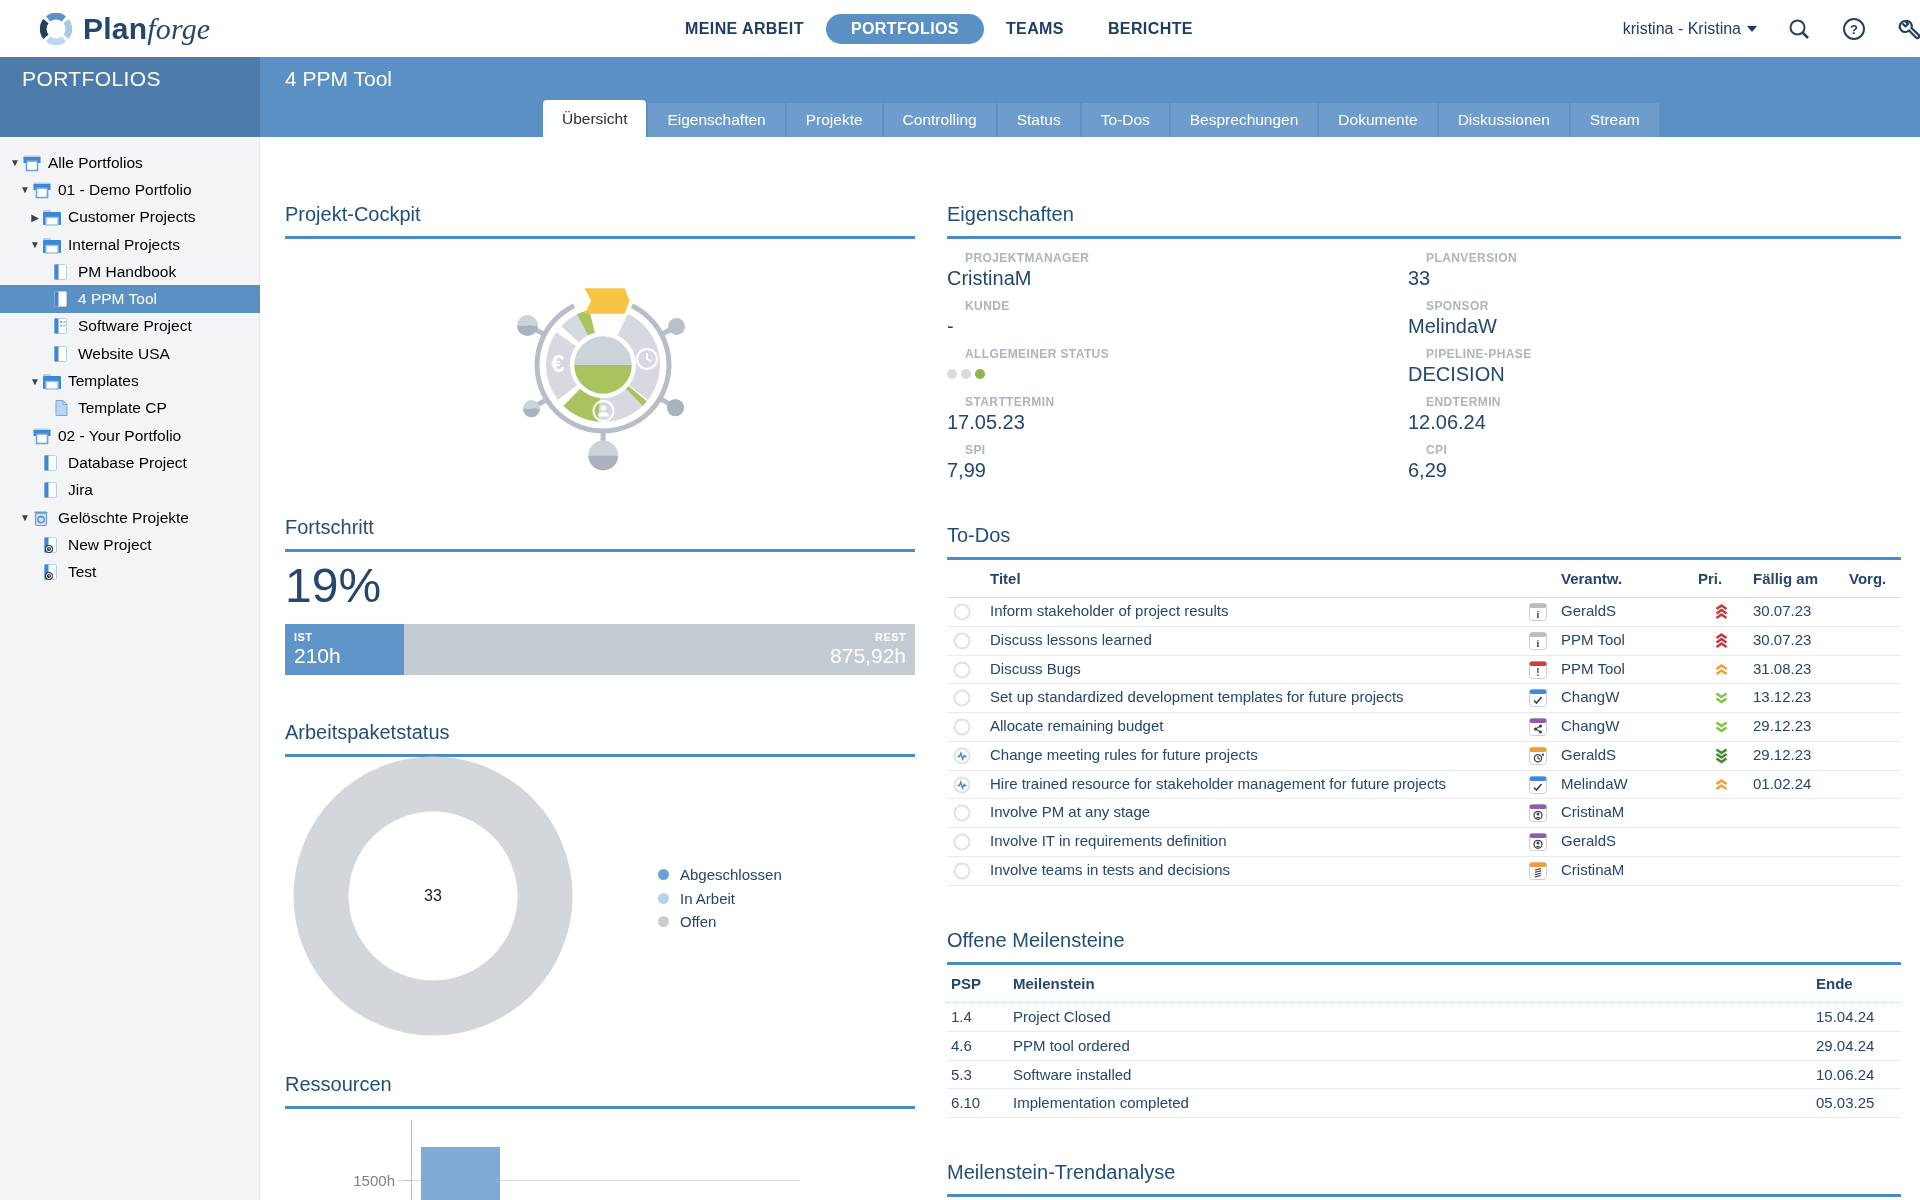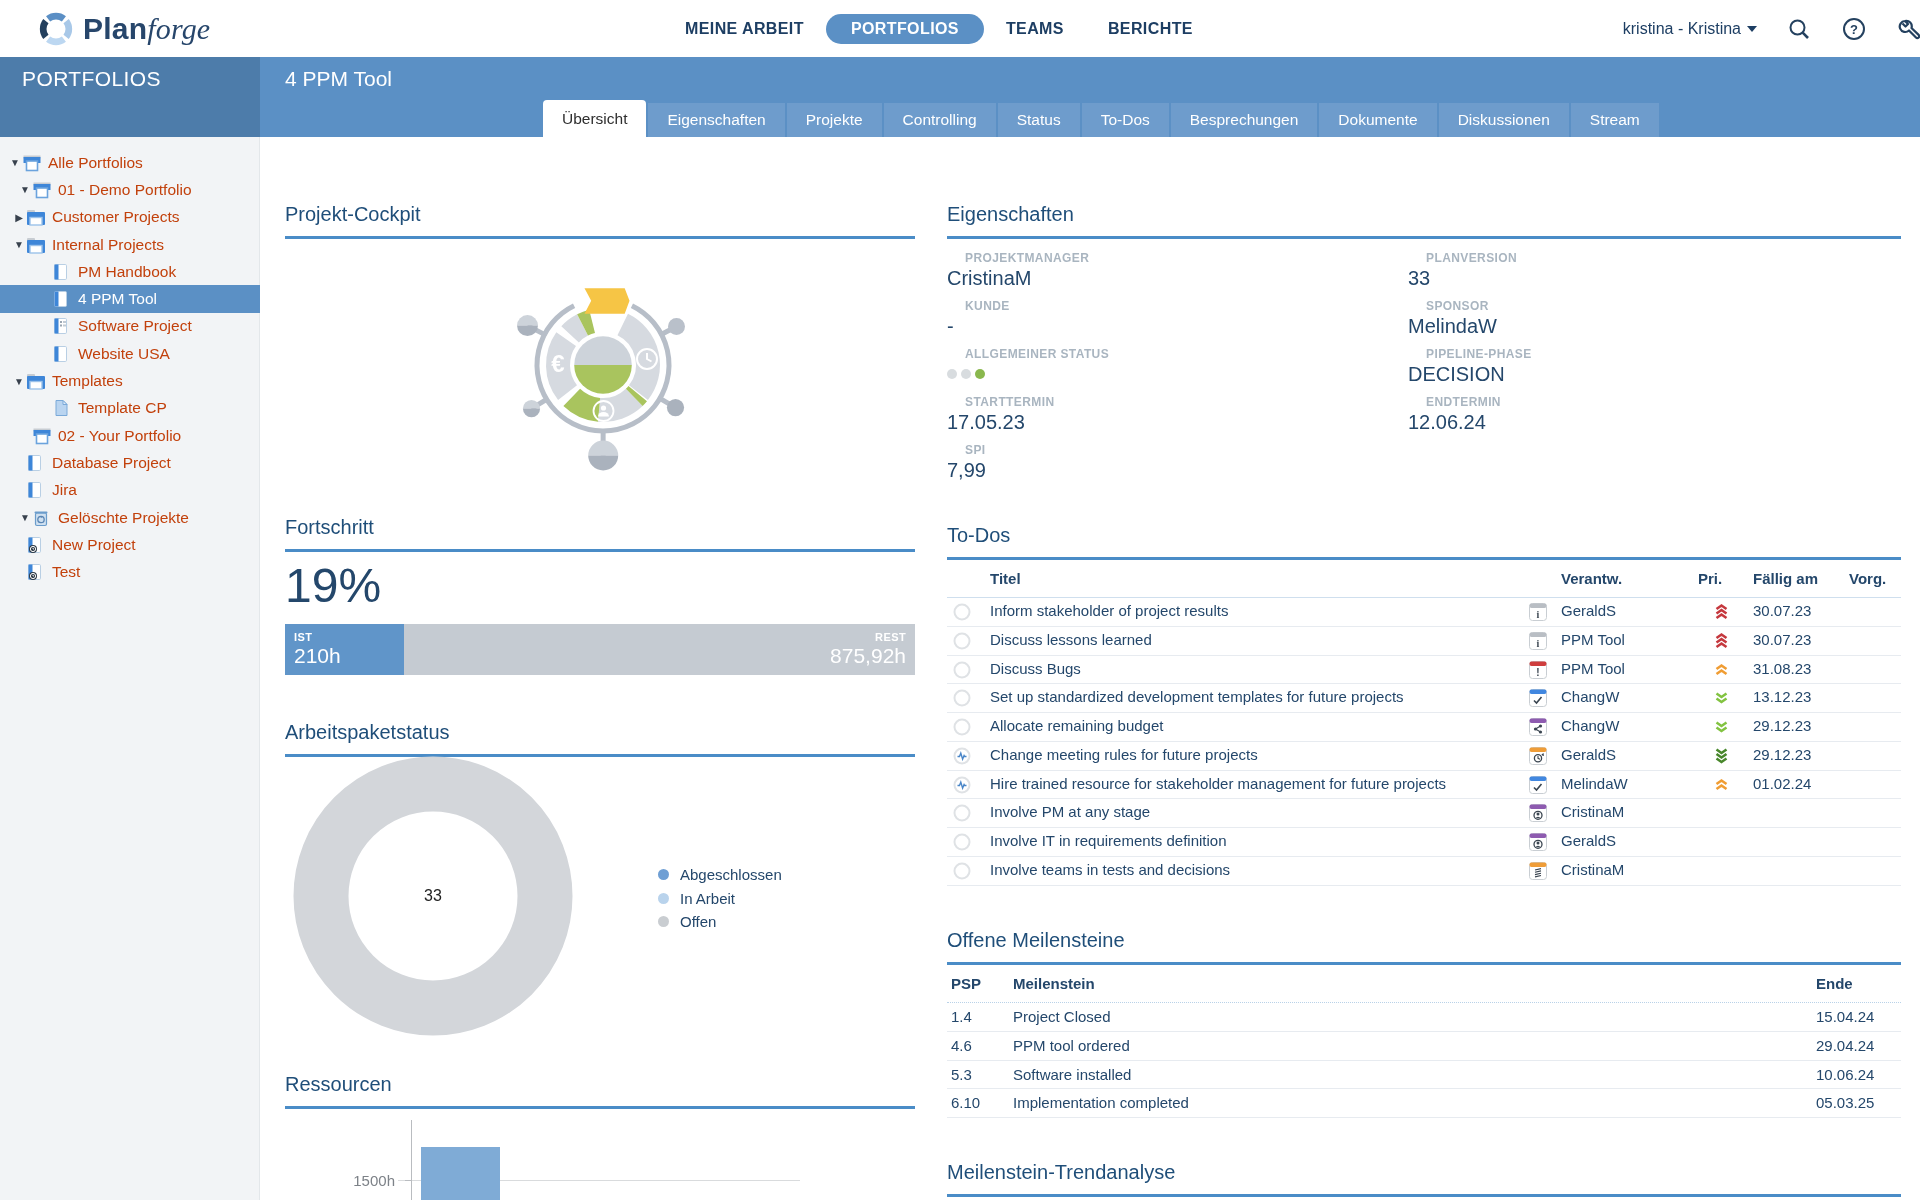--- a/index.html
+++ b/index.html
@@ -33,25 +33,25 @@
   .tabs { position:absolute; left:543px; bottom:0; display:flex; gap:2px; align-items:flex-end; }
   .tab { height:34px; line-height:34px; padding:0 19px; background:#6e9ccc; color:#fff;
     font-size:15.5px; white-space:nowrap; cursor:pointer; }
   .tab[data-active="true"] { background:#fff; color:#2e2e2e; height:37px; line-height:37px;
     border-radius:4px 4px 0 0; }
 
   
   .sidebar { position:absolute; left:0; top:137px; width:260px; height:1063px; background:#f2f4f6;
     border-right:1px solid #e3e7ea; }
   .tree { position:absolute; left:0; top:12px; width:260px; }
-  .trow { height:27.3px; display:flex; align-items:center; cursor:pointer; color:#c2410c; font-size:15.5px; }
+  .trow { height:27.3px; display:flex; align-items:center; cursor:pointer; color:#000000; font-size:15.5px; }
   .trow[data-selected="true"] { background:#5b90c5; color:#fff; }
   .trow[data-level="0"] { padding-left:8px; }
   .trow[data-level="1"] { padding-left:18px; }
-  .trow[data-level="2"] { padding-left:12px; }
+  .trow[data-level="2"] { padding-left:28px; }
   .trow[data-level="3"] { padding-left:38px; }
   .arrow { width:14px; flex:0 0 14px; font-size:10px; color:#38414d; text-align:center; }
   .trow[data-selected="true"] .arrow { color:#fff; }
   .trow[data-arrow="down"] .arrow::before { content:"\25BC"; }
   .trow[data-arrow="right"] .arrow::before { content:"\25B6"; }
   .ticon { width:20px; flex:0 0 20px; height:18px; margin-right:6px; position:relative; }
   .ticon svg { position:absolute; left:0; top:0; display:none; }
   .trow[data-icon="portfolio"] svg.svg-portfolio { display:block; }
   .trow[data-icon="folder"] svg.svg-folder { display:block; }
   .trow[data-icon="project"] svg.svg-project { display:block; }
@@ -622,20 +622,25 @@
             <div class="pf-value">12.06.24</div>
 
           </div>
 
           <div class="pfield" data-dots="false">
             <div class="pf-label">SPI</div>
             <div class="pf-value">7,99</div>
 
           </div>
 
+          <div class="pfield" data-dots="false">
+            <div class="pf-label">CPI</div>
+            <div class="pf-value">6,29</div>
+
+          </div>
         </div>
 
       <div class="sh-wrap" style="top:387px;">
         <div class="section-h">To-Dos</div>
       </div>
       <div class="todo-table">
         <div class="todo-head">
           <span class="tbl-h c-title">Titel</span>
           <span class="tbl-h c-owner">Verantw.</span>
           <span class="tbl-h c-pri">Pri.</span>

